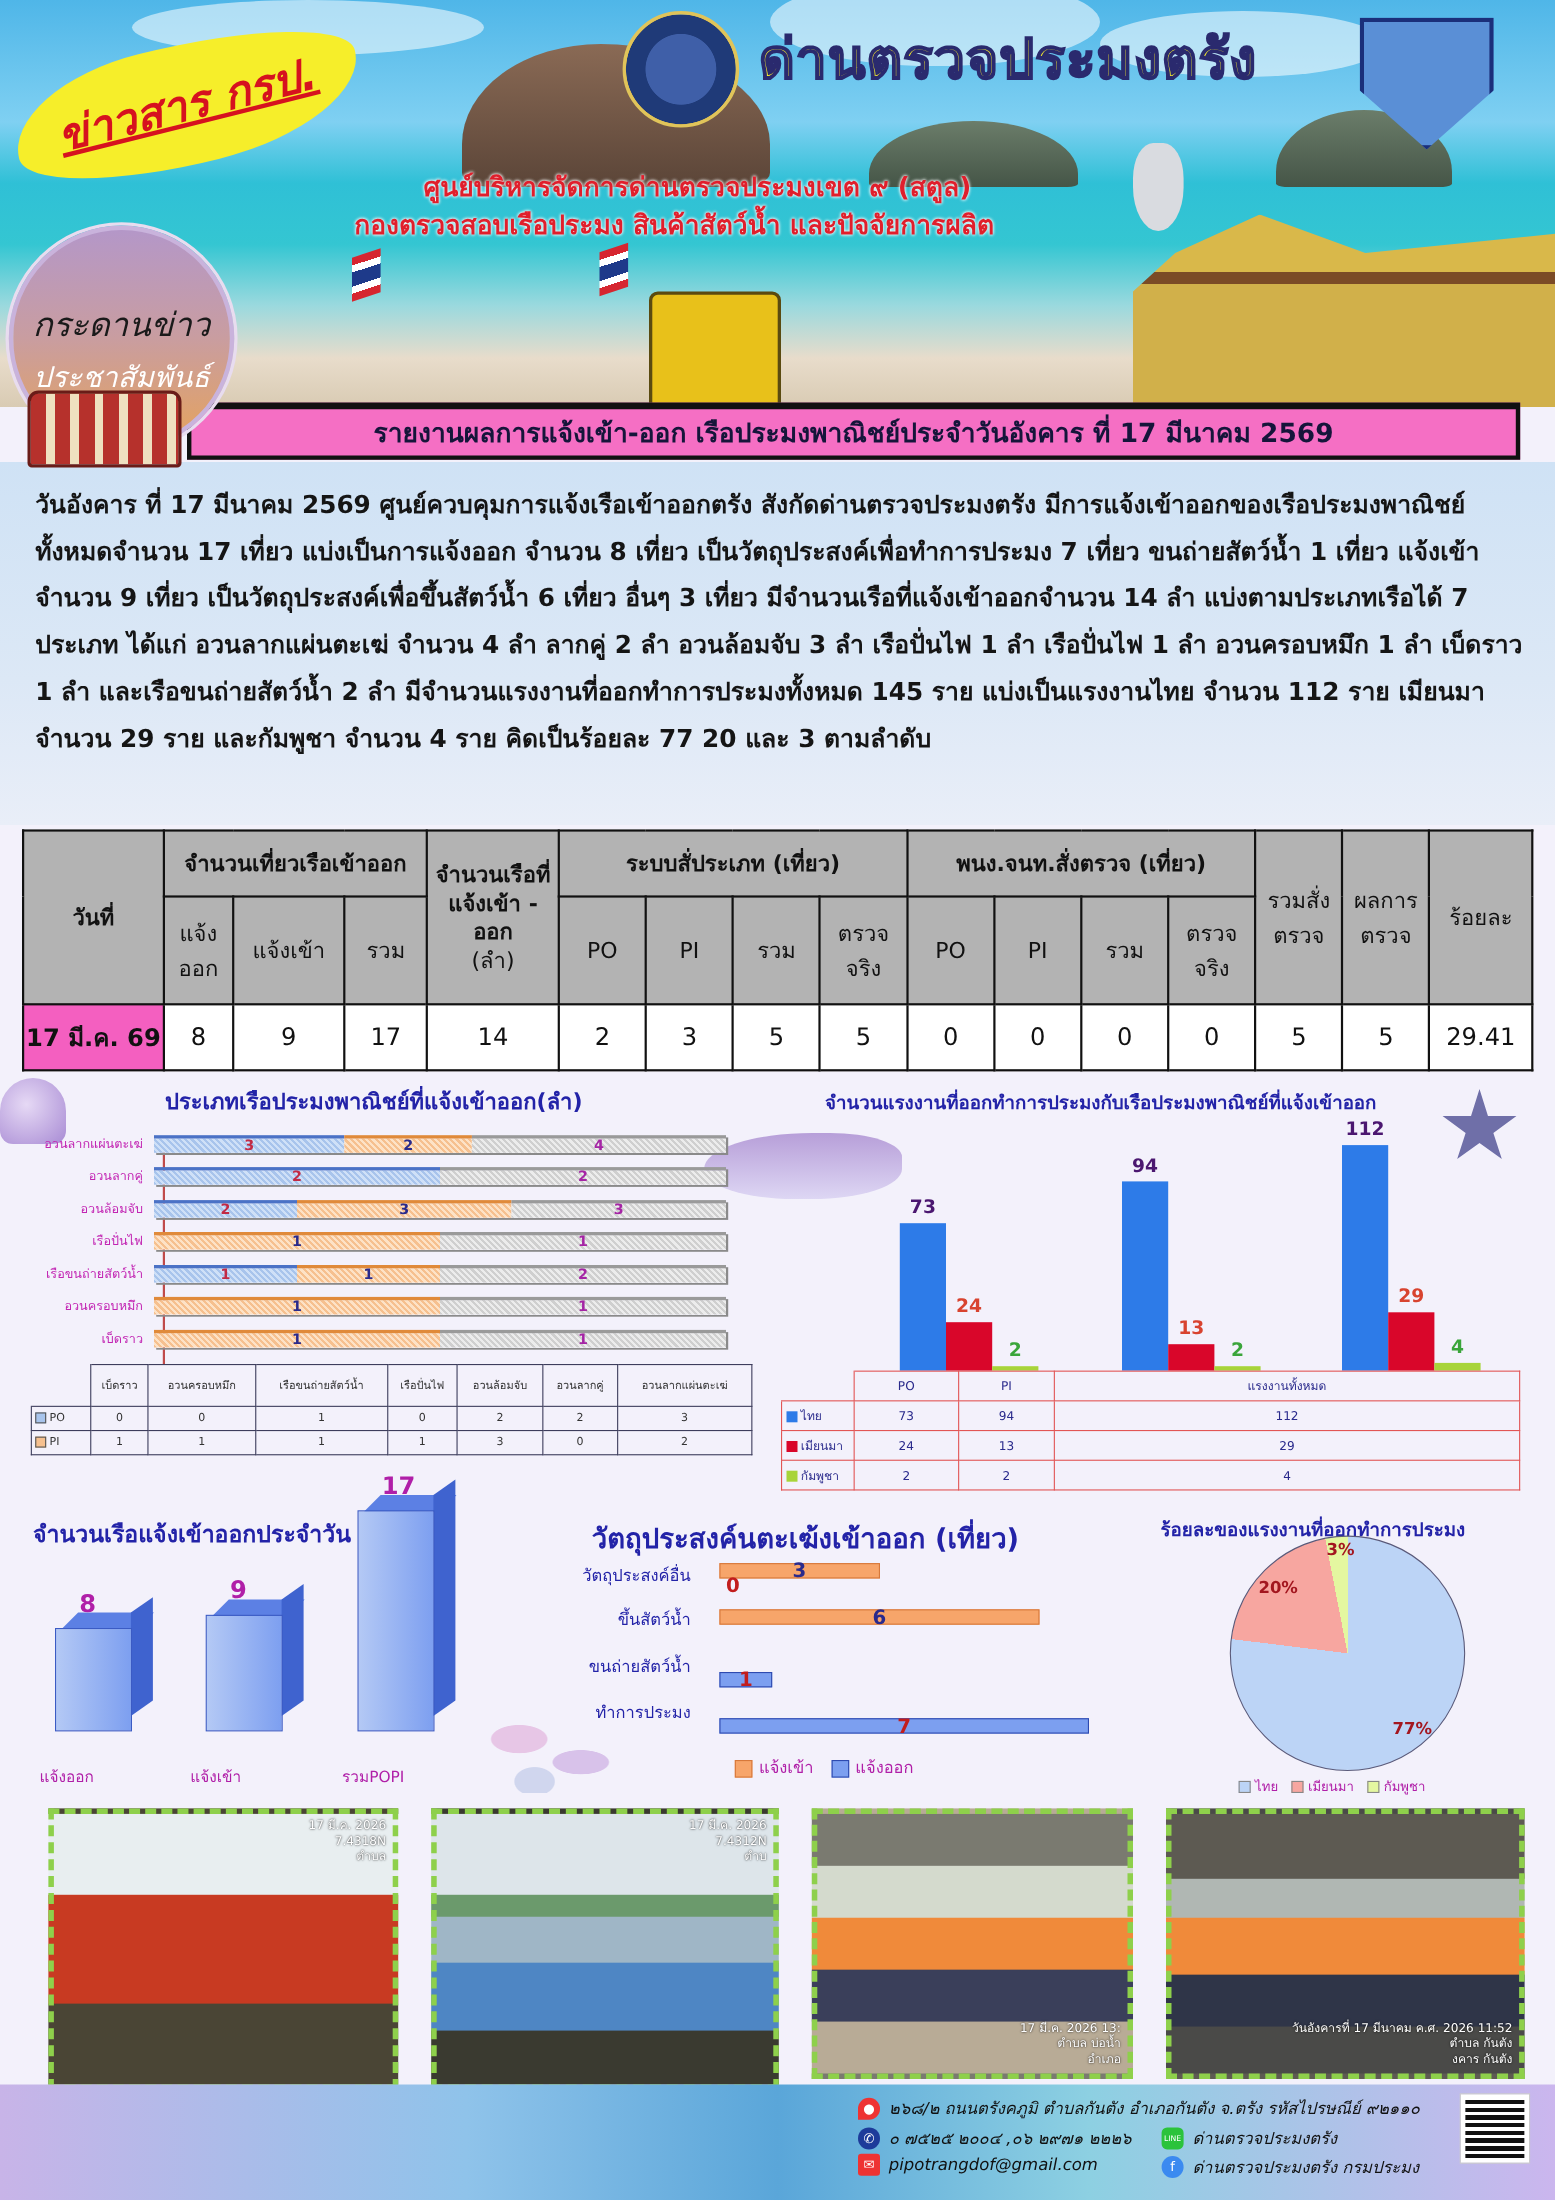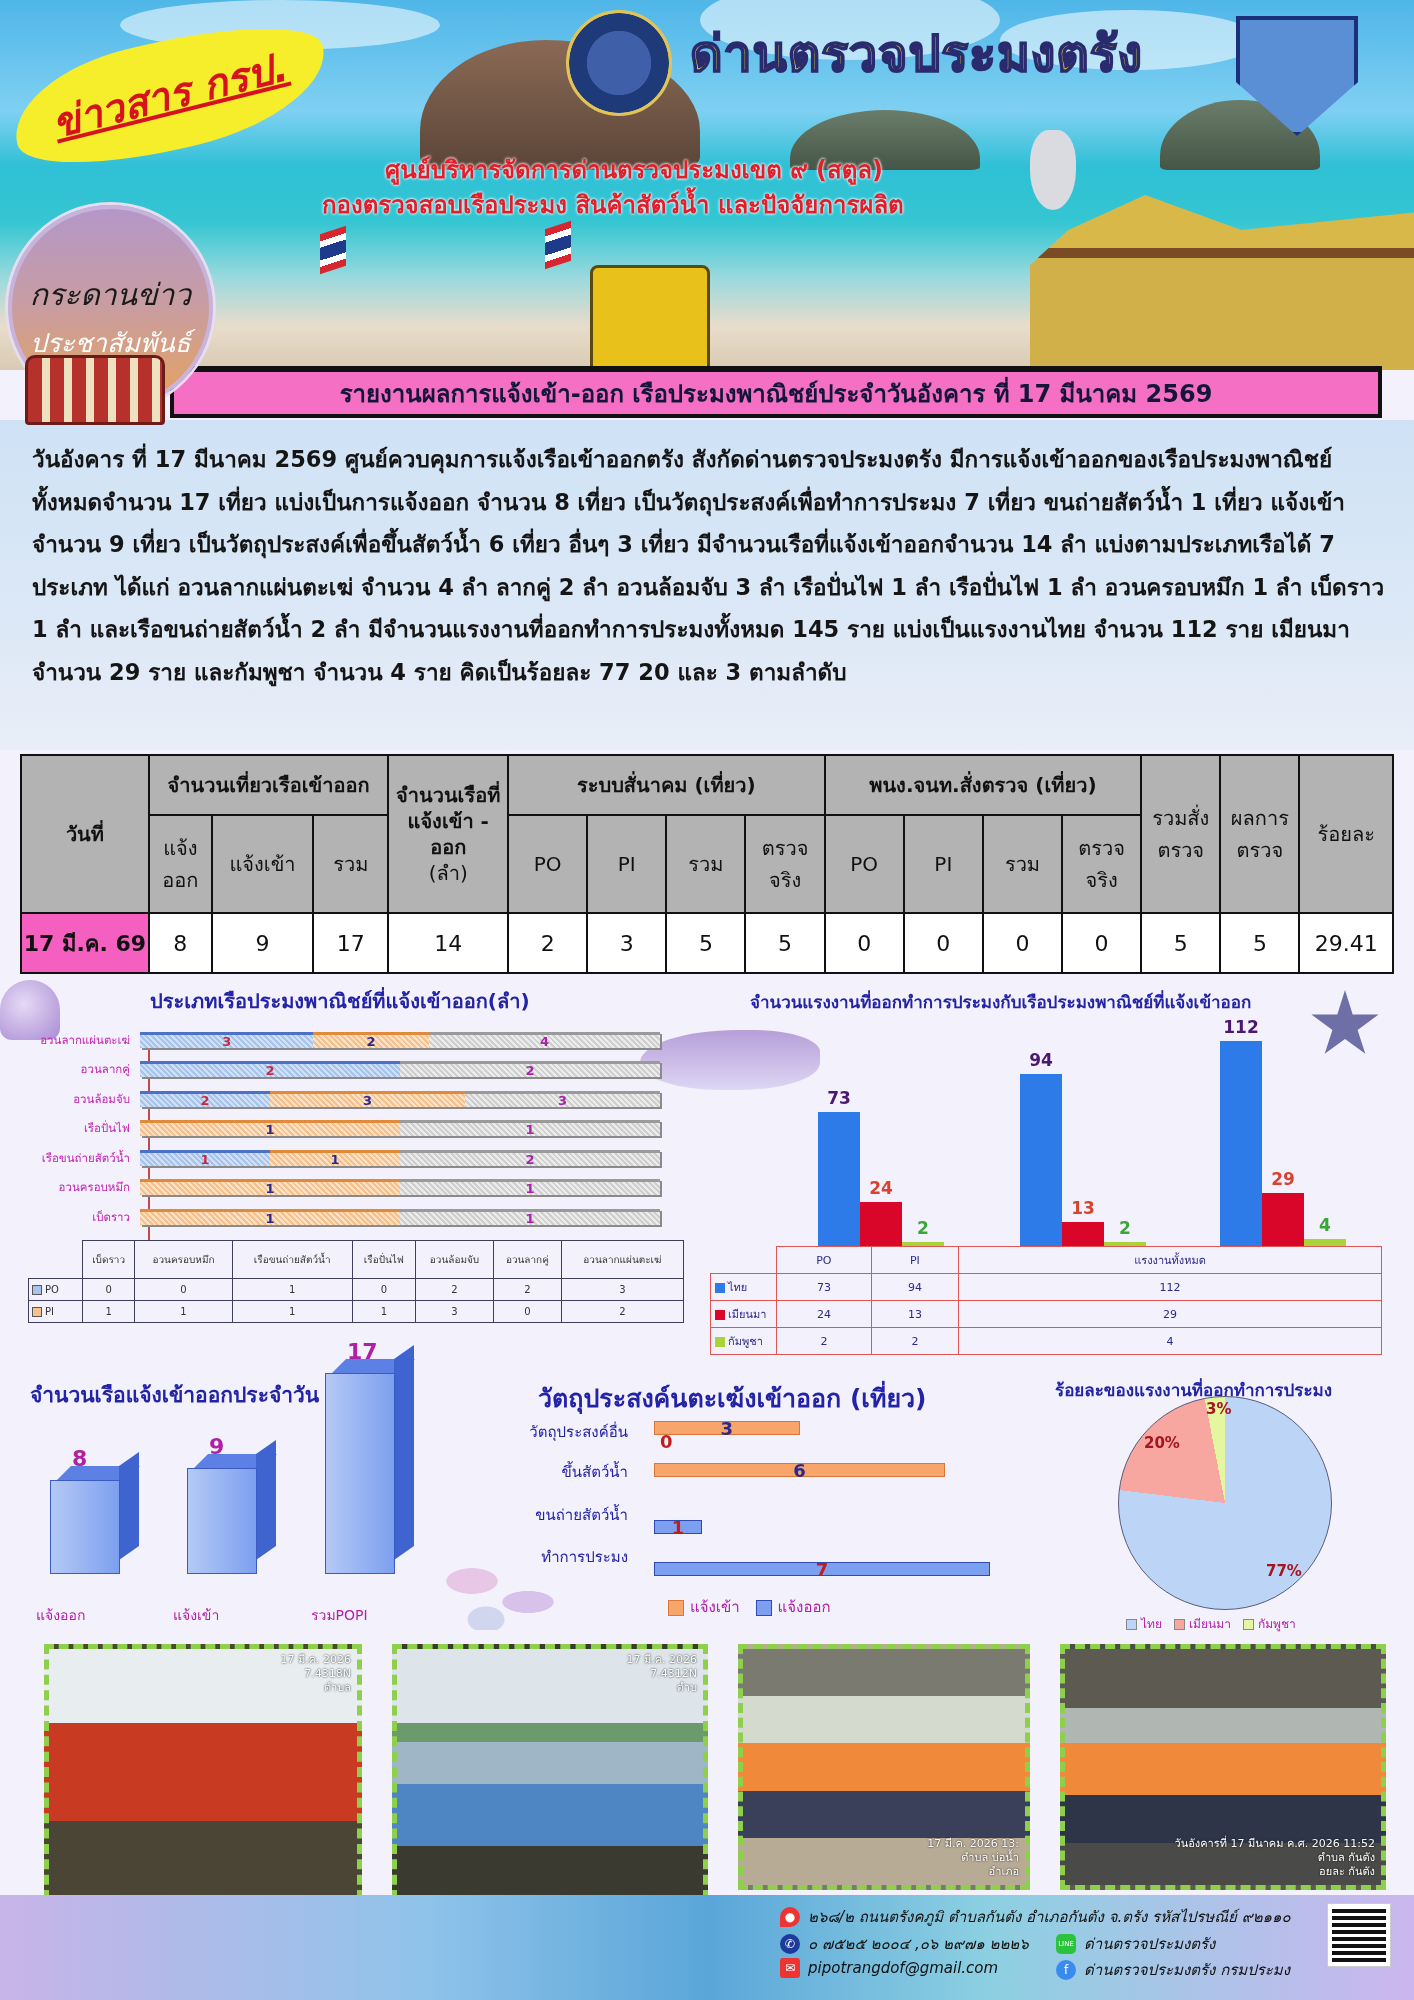--- a/index.html
+++ b/index.html
@@ -203,21 +203,21 @@
 <div class="para">วันอังคาร ที่ 17 มีนาคม 2569 ศูนย์ควบคุมการแจ้งเรือเข้าออกตรัง สังกัดด่านตรวจประมงตรัง มีการแจ้งเข้าออกของเรือประมงพาณิชย์ ทั้งหมดจำนวน 17 เที่ยว แบ่งเป็นการแจ้งออก จำนวน 8 เที่ยว เป็นวัตถุประสงค์เพื่อทำการประมง 7 เที่ยว ขนถ่ายสัตว์น้ำ 1 เที่ยว แจ้งเข้า จำนวน 9 เที่ยว  เป็นวัตถุประสงค์เพื่อขึ้นสัตว์น้ำ 6 เที่ยว อื่นๆ 3 เที่ยว มีจำนวนเรือที่แจ้งเข้าออกจำนวน 14 ลำ แบ่งตามประเภทเรือได้ 7 ประเภท ได้แก่ อวนลากแผ่นตะเฆ่ จำนวน 4 ลำ ลากคู่ 2 ลำ อวนล้อมจับ  3 ลำ  เรือปั่นไฟ  1  ลำ  เรือปั่นไฟ  1  ลำ  อวนครอบหมึก  1  ลำ  เบ็ดราว  1  ลำ  และเรือขนถ่ายสัตว์น้ำ  2  ลำ มีจำนวนแรงงานที่ออกทำการประมงทั้งหมด 145 ราย แบ่งเป็นแรงงานไทย จำนวน 112 ราย เมียนมา จำนวน 29 ราย และกัมพูชา จำนวน 4 ราย คิดเป็นร้อยละ 77  20  และ 3 ตามลำดับ</div>
 
 <table class="main">
   <tbody>
       <tr style="height:60px;">
     <th class="bold" rowspan="2" style="width:126px;">วันที่</th>
     <th class="bold" colspan="3">จำนวนเที่ยวเรือเข้าออก</th>
     <th class="bold" rowspan="2" style="width:118px; line-height:26px;">
       <span>จำนวนเรือที่แจ้งเข้า - ออก</span><br><span style="font-weight:normal">(ลำ)</span>
     </th>
-    <th class="bold" colspan="4">ระบบสั่นาคม (เที่ยว)</th>
+    <th class="bold" colspan="4">ระบบสั่ประเภท (เที่ยว)</th>
     <th class="bold" colspan="4">พนง.จนท.สั่งตรวจ (เที่ยว)</th>
     <th rowspan="2" style="width:78px;">รวมสั่งตรวจ</th>
     <th rowspan="2" style="width:78px;">ผลการตรวจ</th>
     <th rowspan="2" style="width:92px;">ร้อยละ</th>
   </tr>
   <tr style="height:98px;">
     <th style="width:62px;">แจ้งออก</th>
     <th style="width:100px;">แจ้งเข้า</th>
     <th style="width:74px;">รวม</th>
     <th style="width:78px;">PO</th>
@@ -452,21 +452,21 @@
 <div class="photo" style="left:44px;top:1644px;width:318px;height:256px;background:linear-gradient(180deg,#e8eef0 0 30%,#c83a22 30% 70%,#4a4535 70%);">
   <div class="stamp" style="top:4px;"><span>17 มี.ค. 2026</span><br><span>7.4318N</span><br><span>ตำบล</span></div>
 </div>
 <div class="photo" style="left:392px;top:1644px;width:316px;height:256px;background:linear-gradient(180deg,#dde5ea 0 30%,#6b9a6c 30% 38%,#9fb6c6 38% 55%,#4e86c4 55% 80%,#3a3a30 80%);">
   <div class="stamp" style="top:4px;"><span>17 มี.ค. 2026</span><br><span>7.4312N</span><br><span>ตำบ</span></div>
 </div>
 <div class="photo" style="left:738px;top:1644px;width:292px;height:246px;background:linear-gradient(180deg,#7a7a70 0 20%,#d4dacd 20% 40%,#f08a3a 40% 60%,#3a3f5a 60% 80%,#b8ab96 80%);">
   <div class="stamp" style="bottom:6px;"><span>17 มี.ค. 2026 13:</span><br><span>ตำบล บ่อน้ำ</span><br><span>อำเภอ</span></div>
 </div>
 <div class="photo" style="left:1060px;top:1644px;width:326px;height:246px;background:linear-gradient(180deg,#5d5a52 0 25%,#b0b7b3 25% 40%,#f08a3a 40% 62%,#2f3548 62% 82%,#4a4a48 82%);">
-  <div class="stamp" style="bottom:6px;"><span>วันอังคารที่ 17 มีนาคม ค.ศ. 2026 11:52</span><br><span>ตำบล กันตัง</span><br><span>อยละ กันตัง</span></div>
+  <div class="stamp" style="bottom:6px;"><span>วันอังคารที่ 17 มีนาคม ค.ศ. 2026 11:52</span><br><span>ตำบล กันตัง</span><br><span>งคาร กันตัง</span></div>
 </div>
 
 <div class="footer-bg"></div>
 <div class="ft" style="left:780px;top:1905px;">
   <span class="ic" style="background:#e33;border-radius:50% 50% 50% 0;">●</span>
   <span>๒๖๘/๒ ถนนตรังคภูมิ ตำบลกันตัง อำเภอกันตัง จ.ตรัง รหัสไปรษณีย์ ๙๒๑๑๐</span>
 </div>
 <div class="ft" style="left:780px;top:1932px;">
   <span class="ic" style="background:#1d3b9a;">✆</span>
   <span>๐ ๗๕๒๕ ๒๐๐๔ ,๐๖ ๒๙๗๑ ๒๒๒๖</span>

